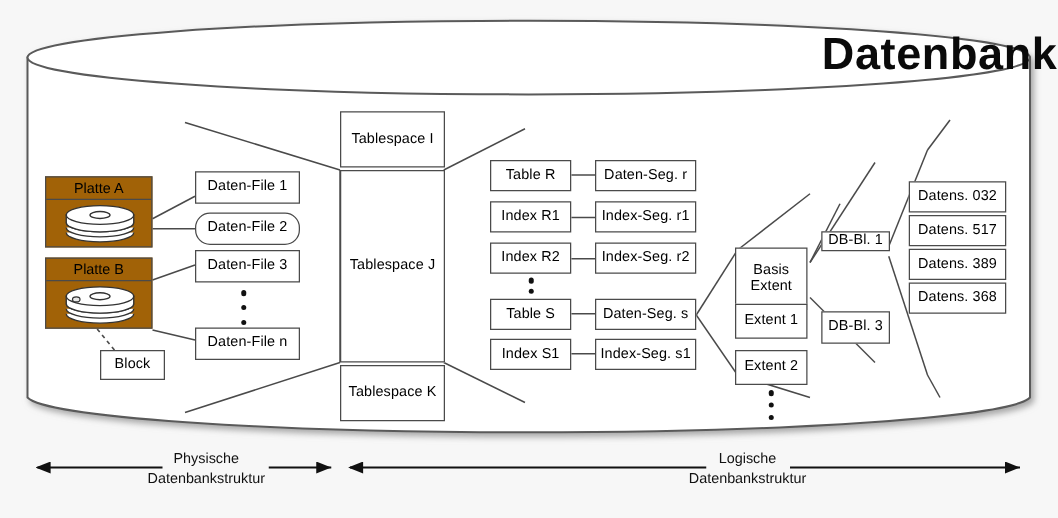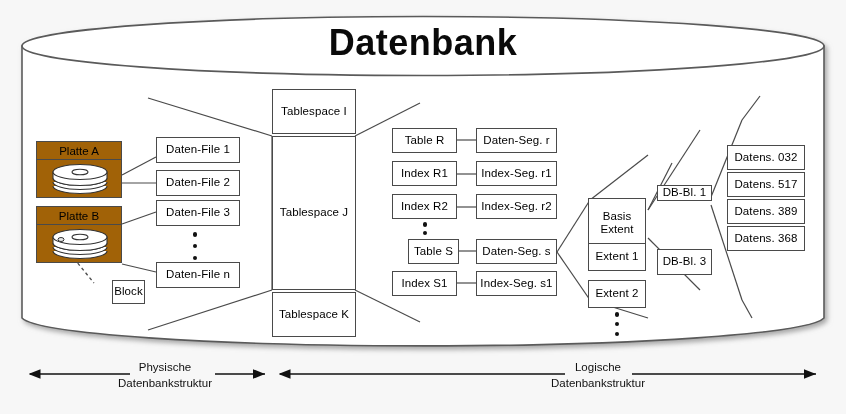--- a/index.html
+++ b/index.html
@@ -27,21 +27,21 @@
     letter-spacing:.1px;
     z-index:4;
     white-space:nowrap;
   }
   .box.two-line{flex-direction:column;white-space:normal;}
 
   .title{
     position:absolute;
     left:0;right:0;
     top:22px;
-    text-align:center;
+    text-align:right;
     font-size:36px;
     font-weight:600;
     letter-spacing:.5px;
     color:#0a0a0a;
     z-index:5;
   }
 
   
   .disk-box{
     position:absolute;
@@ -189,45 +189,45 @@
           <path d="M16,18 a27,7.5 0 0 0 54,0"></path>
           <path d="M16,12 L16,18 a27,7.5 0 0 0 54,0 L70,12 z"></path>
           <ellipse cx="43" cy="12" rx="27" ry="7.5"></ellipse>
           <ellipse cx="43" cy="12" rx="8" ry="2.8"></ellipse>
         </g>
         <ellipse cx="24" cy="14.5" rx="3" ry="2" fill="#e8e8e8" stroke="#333" stroke-width="1"></ellipse>
       </svg>
     </div>
   </div>
 
-  <div class="box" style="left:80px;top:280px;width:33px;height:24px;margin-left:32px;">Block</div>
+  <div class="box" style="left:80px;top:280px;width:52px;height:24px;">Block</div>
 
   <div class="box" style="left:156px;top:137px;width:84px;height:26px;">Daten-File 1</div>
-  <div class="box" style="left:156px;top:170px;width:84px;height:26px;">Daten-File 2</div>
+  <div class="box" style="left:156px;top:170px;width:84px;height:26px;border-radius:12px;">Daten-File 2</div>
   <div class="box" style="left:156px;top:200px;width:84px;height:26px;">Daten-File 3</div>
   <div class="dots" style="left:190px;top:232px;width:10px;height:28px;">
     <i></i>
       <i></i>
       <i></i>
   </div>
   <div class="box" style="left:156px;top:262px;width:84px;height:26px;">Daten-File n</div>
 
   <div class="box" style="left:272px;top:89px;width:84px;height:45px;">Tablespace I</div>
   <div class="box" style="left:272px;top:292px;width:84px;height:45px;">Tablespace K</div>
   <div class="box" style="left:272px;top:136px;width:84px;height:154px;">Tablespace J</div>
 
   <div class="box" style="left:392px;top:128px;width:65px;height:25px;">Table R</div>
   <div class="box" style="left:392px;top:161px;width:65px;height:25px;">Index R1</div>
   <div class="box" style="left:392px;top:194px;width:65px;height:25px;">Index R2</div>
   <div class="dots" style="left:420px;top:222px;width:10px;height:22px;">
     <i></i>
       <i></i>
       <i></i>
   </div>
-  <div class="box" style="left:392px;top:239px;width:51px;height:25px;margin-left:16px;">Table S</div>
+  <div class="box" style="left:392px;top:239px;width:65px;height:25px;">Table S</div>
   <div class="box" style="left:392px;top:271px;width:65px;height:25px;">Index S1</div>
 
   <div class="box" style="left:476px;top:128px;width:81px;height:25px;">Daten-Seg. r</div>
   <div class="box" style="left:476px;top:161px;width:81px;height:25px;">Index-Seg. r1</div>
   <div class="box" style="left:476px;top:194px;width:81px;height:25px;">Index-Seg. r2</div>
   <div class="box" style="left:476px;top:239px;width:81px;height:25px;">Daten-Seg. s</div>
   <div class="box" style="left:476px;top:271px;width:81px;height:25px;">Index-Seg. s1</div>
 
   <div class="box two-line" style="left:588px;top:198px;width:58px;height:50px;text-align:right;">
     <span>Basis</span>

